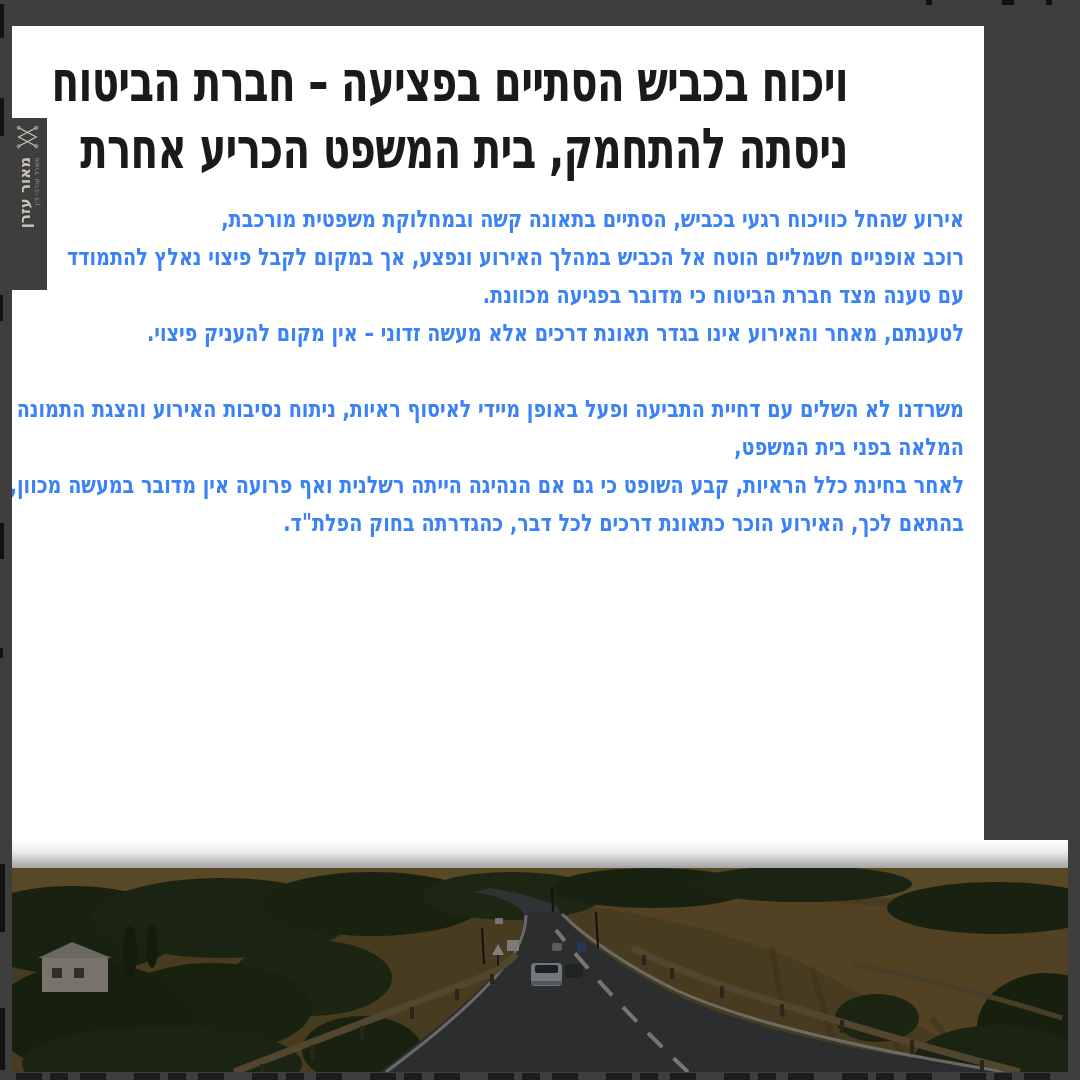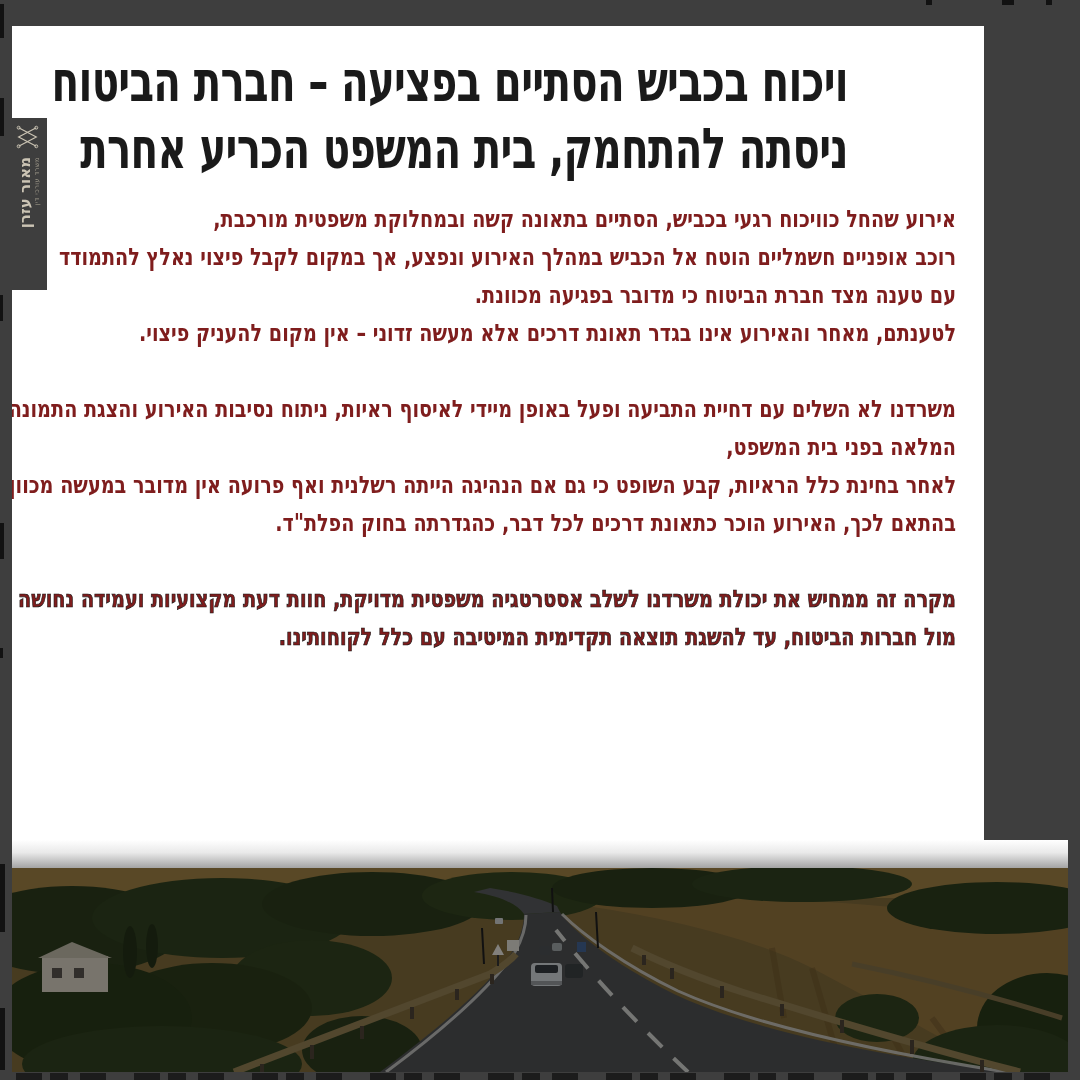--- a/index.html
+++ b/index.html
@@ -18,21 +18,21 @@
     background:linear-gradient(180deg,#ffffff 0%,#e9e9e9 45%,#a4a4a4 100%);
   }
   
   .headline{margin:22px 0 0 0;text-align:center;color:#1a1a1a;}
   .hl{
     font-size:56px;line-height:67px;font-weight:900;white-space:nowrap;
     transform:scaleX(0.72);transform-origin:50% 50%;
     letter-spacing:-1px;
   }
   
-  .article{margin-top:18px;padding:0 28px;text-align:right;color:#7f1d1d;}
+  .article{margin-top:18px;padding:0 20px;text-align:right;color:#3b82f6;}
   .ln{
     font-size:24px;line-height:38px;font-weight:700;white-space:nowrap;
     transform:scaleX(0.8);transform-origin:100% 50%;
   }
   .para + .para{margin-top:38px;}
   .para.bold .ln{-webkit-text-stroke:0.7px #141414;}
   
   .logo-tab{
     position:absolute;left:10px;top:118px;width:37px;height:172px;
     background:#3e3e3e;overflow:hidden;
@@ -72,24 +72,20 @@
       <div class="ln">אירוע שהחל כוויכוח רגעי בכביש, הסתיים בתאונה קשה ובמחלוקת משפטית מורכבת,</div>
       <div class="ln">רוכב אופניים חשמליים הוטח אל הכביש במהלך האירוע ונפצע, אך במקום לקבל פיצוי נאלץ להתמודד</div>
       <div class="ln">עם טענה מצד חברת הביטוח כי מדובר בפגיעה מכוונת.</div>
       <div class="ln">לטענתם, מאחר והאירוע אינו בגדר תאונת דרכים אלא מעשה זדוני – אין מקום להעניק פיצוי.</div>
     </section>
     <section class="para">
       <div class="ln">משרדנו לא השלים עם דחיית התביעה ופעל באופן מיידי לאיסוף ראיות, ניתוח נסיבות האירוע והצגת התמונה</div>
       <div class="ln">המלאה בפני בית המשפט,</div>
       <div class="ln">לאחר בחינת כלל הראיות, קבע השופט כי גם אם הנהיגה הייתה רשלנית ואף פרועה אין מדובר במעשה מכוון,</div>
       <div class="ln">בהתאם לכך, האירוע הוכר כתאונת דרכים לכל דבר, כהגדרתה בחוק הפלת"ד.</div>
-    </section>
-    <section class="para bold">
-      <div class="ln">מקרה זה ממחיש את יכולת משרדנו לשלב אסטרטגיה משפטית מדויקת, חוות דעת מקצועיות ועמידה נחושה</div>
-      <div class="ln">מול חברות הביטוח, עד להשגת תוצאה תקדימית המיטיבה עם כלל לקוחותינו.</div>
     </section>
   </article>
 </main>
 
 <div class="card-fade"></div>
 
 <aside class="logo-tab">
   <div class="tab-inner">
     <span>
       <svg width="26" height="26" viewBox="0 0 28 28" fill="none">

